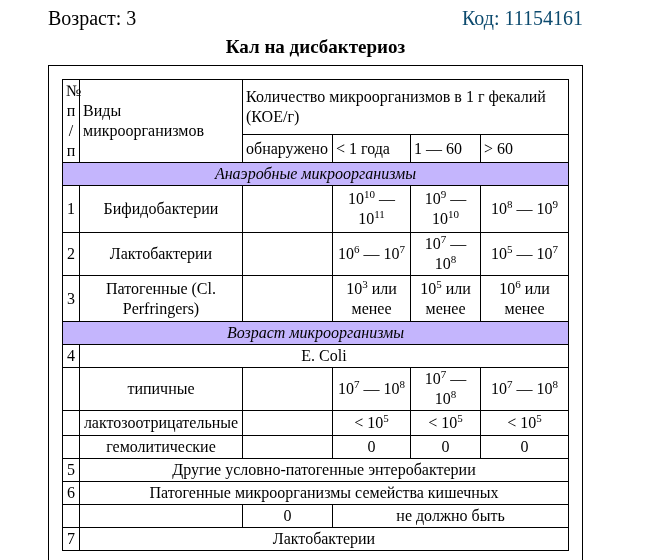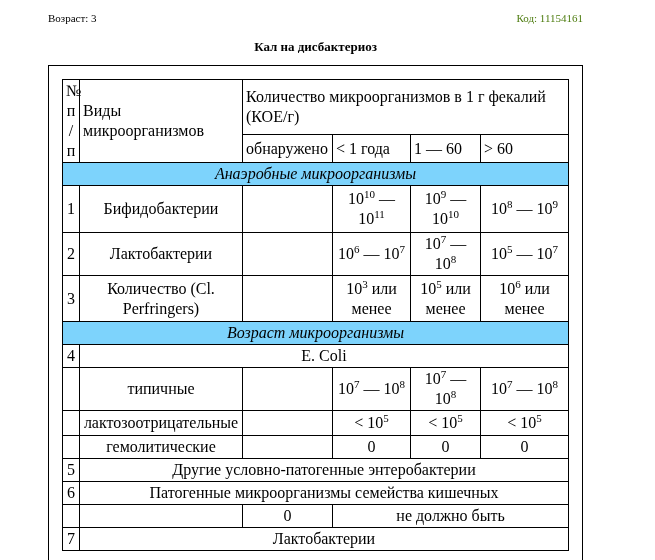--- a/index.html
+++ b/index.html
@@ -16,29 +16,29 @@
   }
   .container {
     width: 535px;
     margin-left: 48px;
     padding-top: 9px;
   }
   .top-row {
     display: flex;
     justify-content: space-between;
     align-items: baseline;
-    font-size: 11px;
+    font-size: 20px;
     line-height: 18px;
   }
   .code-label {
-    color: #4d7c0f;
+    color: #0c4a6e;
   }
   .report-title {
     text-align: center;
-    font-size: 13px;
+    font-size: 19px;
     font-weight: bold;
     margin: 9px 0 7px 0;
     line-height: 22px;
   }
   .table-wrap {
     border: 1px solid #000000;
     padding: 13px;
   }
   table.report {
     border-collapse: collapse;
@@ -60,21 +60,21 @@
   col.c-lt1   { width: 78px; }
   col.c-mid   { width: 70px; }
   col.c-gt60  { width: auto; }
   .th-qty, .th-sub { text-align: left; }
   .th-name { text-align: left; }
   .th-num  { text-align: center; padding: 1px 1px; }
   td.num   { text-align: center; }
   td.name  { text-align: center; }
   td.val   { text-align: center; }
   tr.section td {
-    background: #7dd3fc;
+    background: #c4b5fd;
     font-style: italic;
     text-align: center;
   }
   sup {
     font-size: 11px;
     line-height: 0;
   }
 </style>
 </head>
 <body>
@@ -129,21 +129,21 @@
         <td class="num">2</td>
         <td class="name">Лактобактерии</td>
         <td class="val"></td>
         <td class="val">10<sup>6</sup> — 10<sup>7</sup></td>
         <td class="val">10<sup>7</sup> — 10<sup>8</sup></td>
         <td class="val">10<sup>5</sup> — 10<sup>7</sup></td>
       </tr>
 
       <tr style="height:46px;">
         <td class="num">3</td>
-        <td class="name">Количество (Cl. Perfringers)</td>
+        <td class="name">Патогенные (Cl. Perfringers)</td>
         <td class="val"></td>
         <td class="val">10<sup>3</sup> или менее</td>
         <td class="val">10<sup>5</sup> или менее</td>
         <td class="val">10<sup>6</sup> или менее</td>
       </tr>
 
       <tr class="section" style="height:20px;">
         <td colspan="6">Возраст микроорганизмы</td>
       </tr>
 

